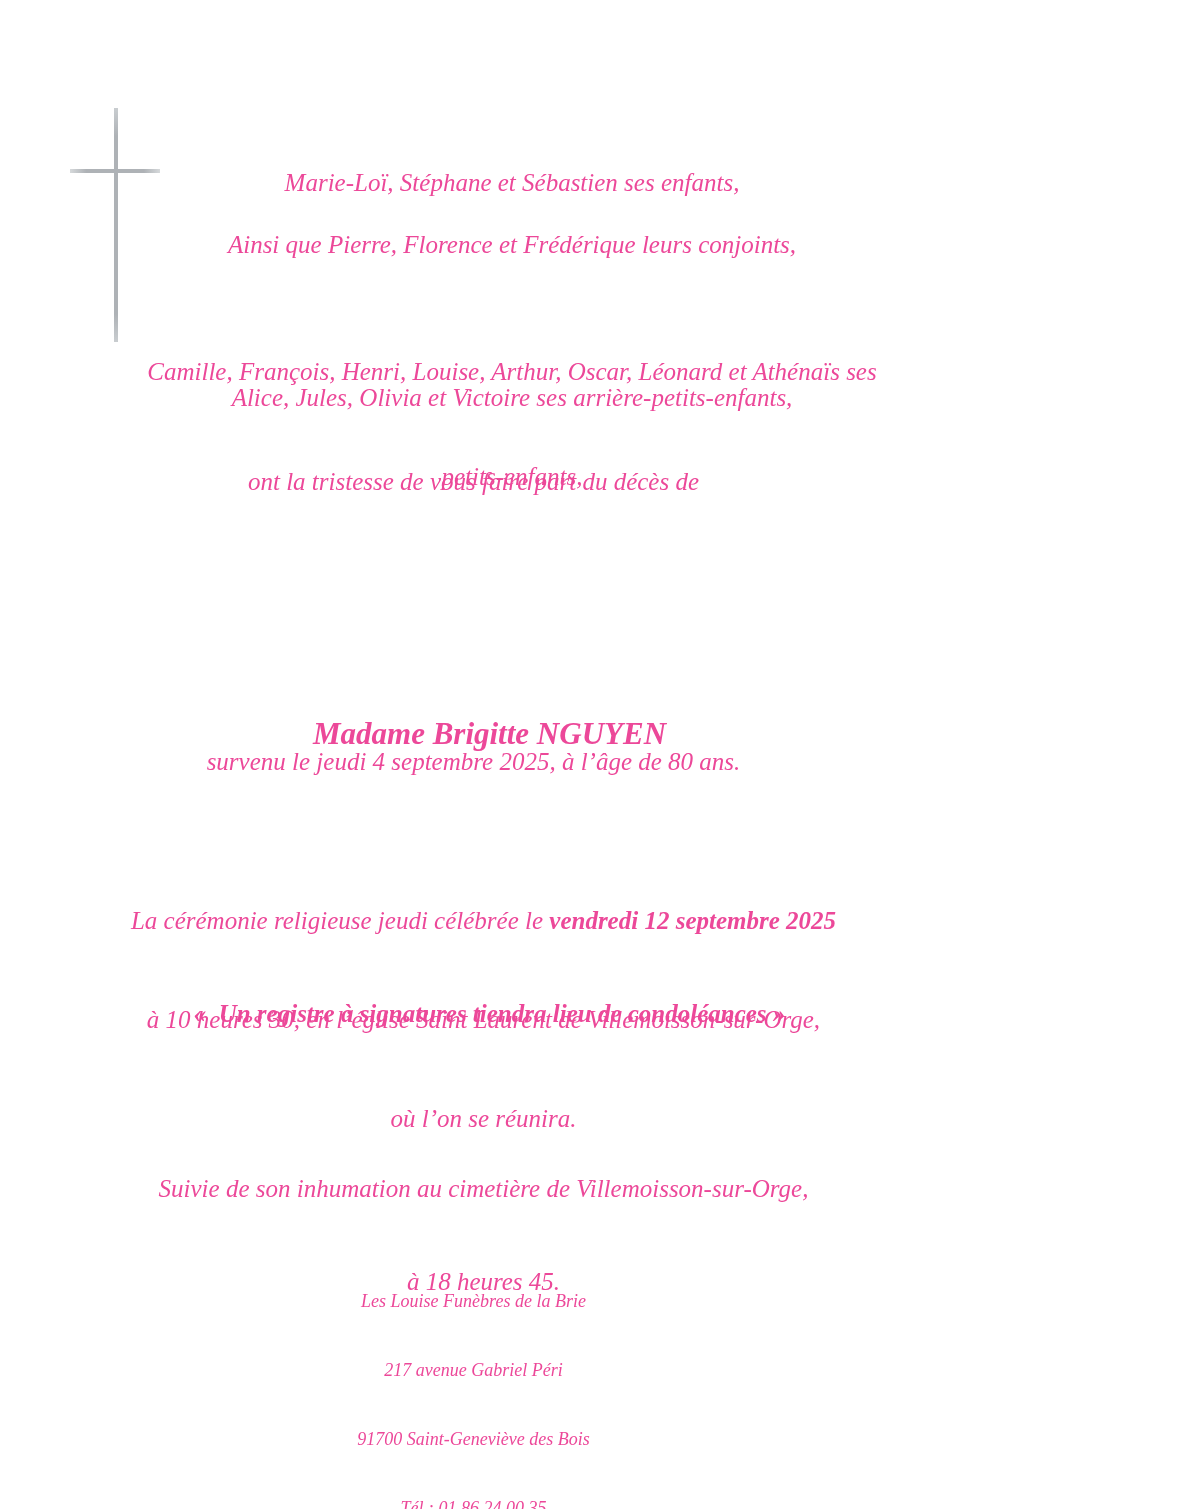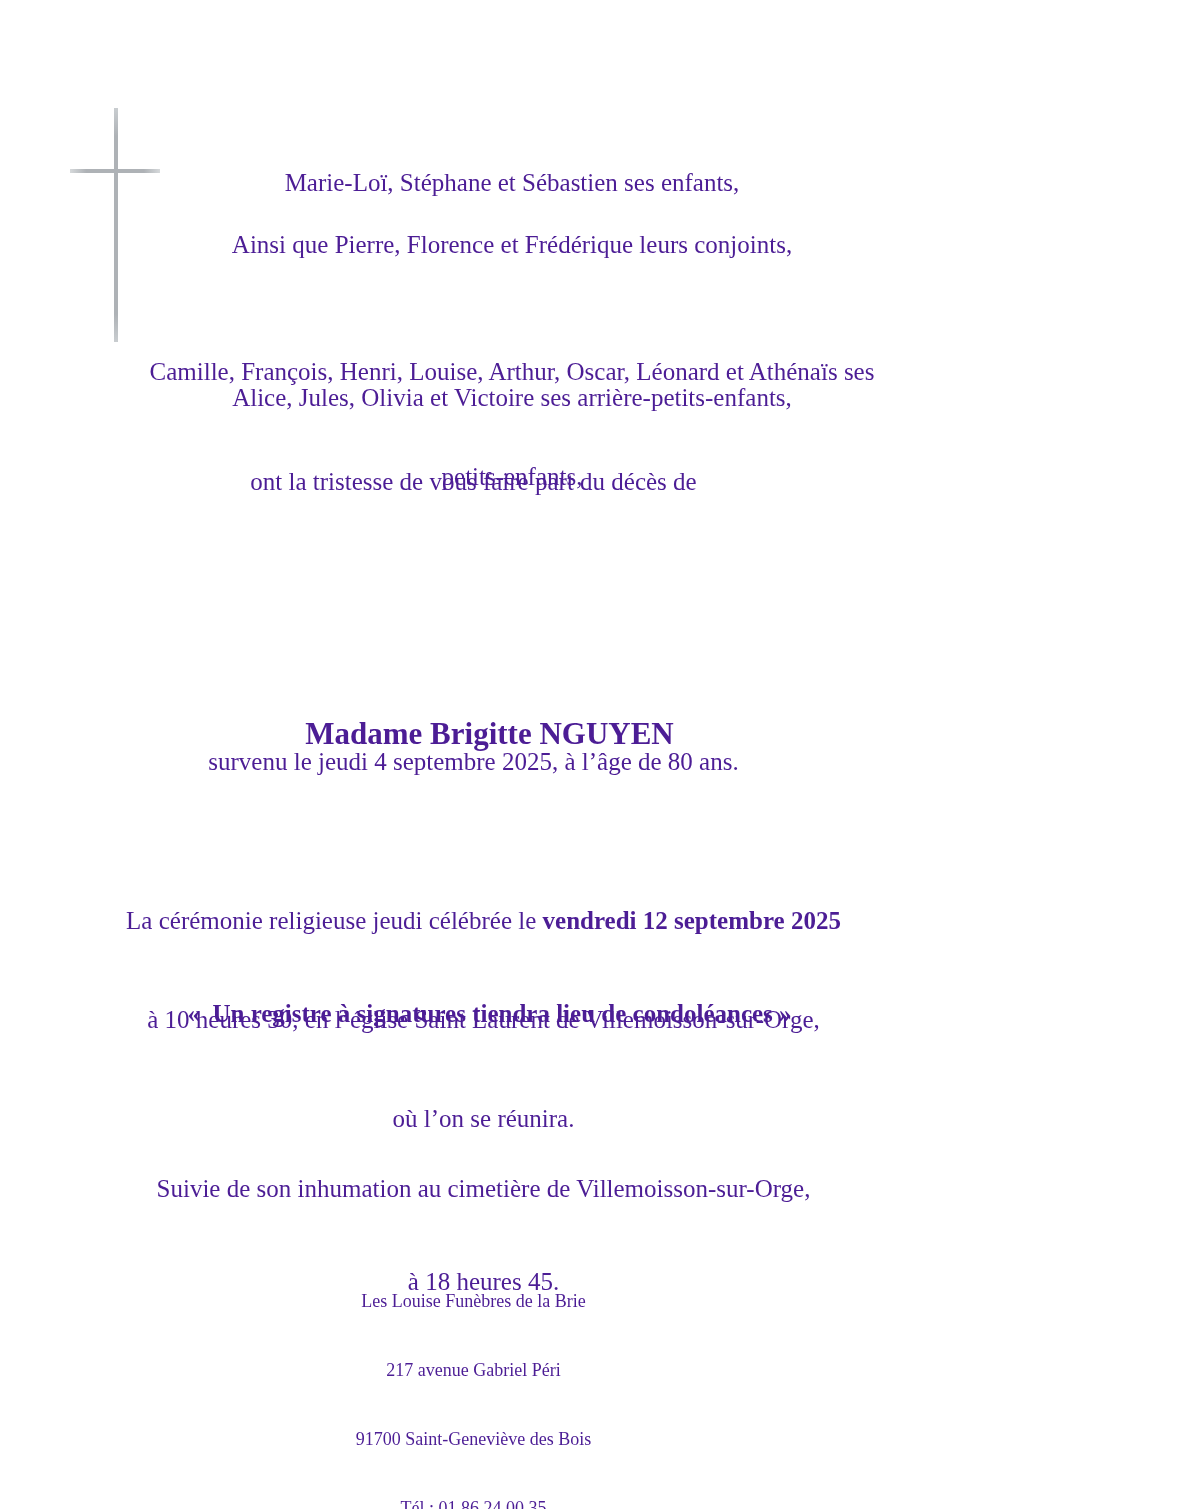--- a/index.html
+++ b/index.html
@@ -2,21 +2,22 @@
 <html><head>
 <meta charset="utf-8">
 <style>
   html, body { margin: 0; padding: 0; background: #ffffff; }
   .page {
     position: relative;
     width: 947px;
     height: 1509px;
     background: #ffffff;
     font-family: "Liberation Serif", "DejaVu Serif", serif;
-    color: #4c1d95;
+    font-style: italic;
+    color: #ec4899;
     overflow: hidden;
   }
   .t {
     position: absolute;
     left: 0;
     right: 0;
     text-align: center;
     font-size: 25px;
     line-height: 35px;
     white-space: pre-wrap;

